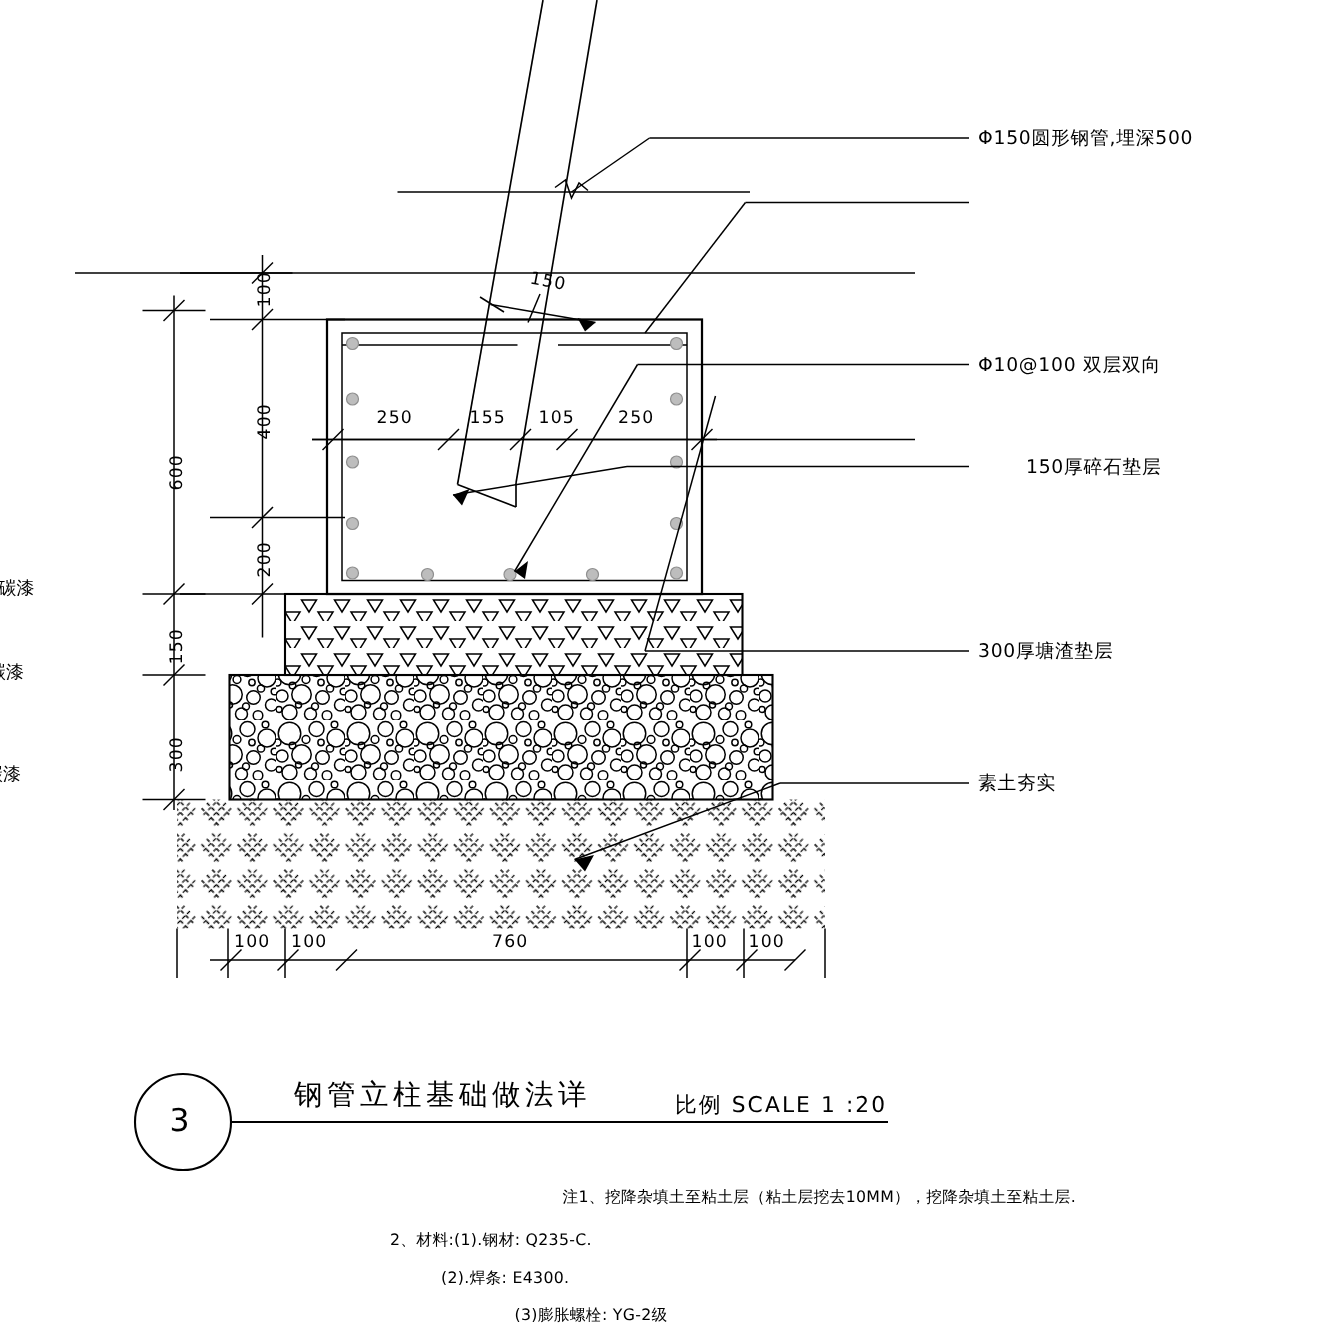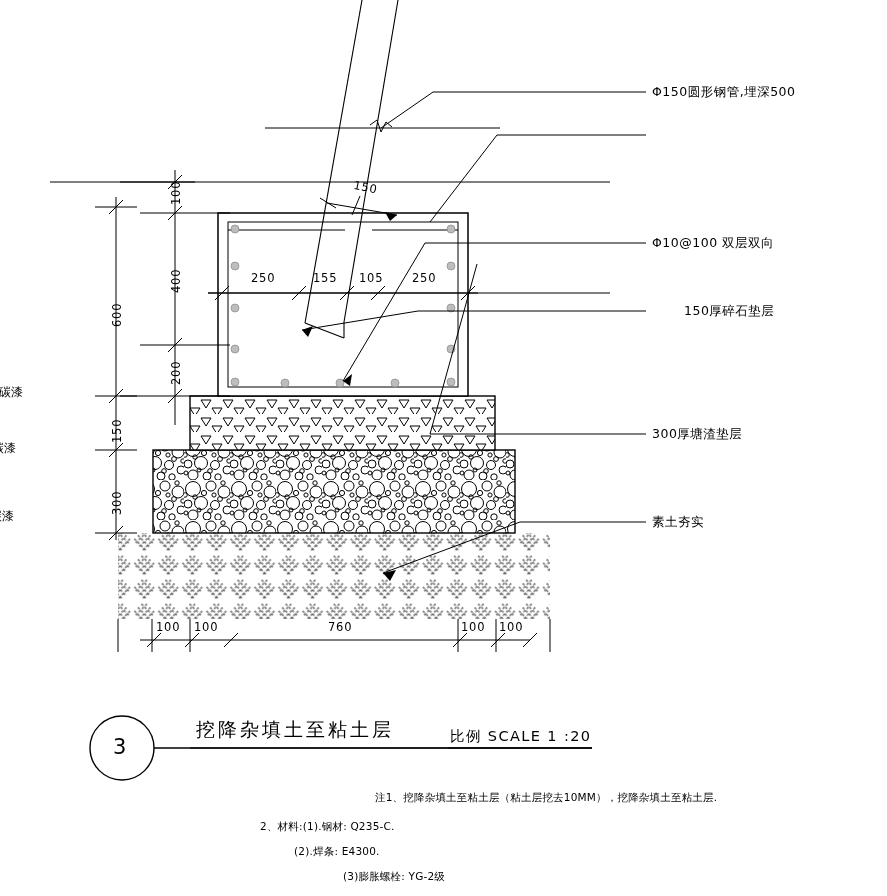--- a/index.html
+++ b/index.html
@@ -263,21 +263,21 @@
   <div class="txt dim" style="left:359px;top:271px;">105</div>
   <div class="txt dim" style="left:412px;top:271px;">250</div>
 
   <div class="txt dim" style="left:355px;top:178px;transform:rotate(11deg);transform-origin:0 0;">150</div>
 
   <div class="txt edgecn" style="left:-13px;top:384px;">氟碳漆</div>
   <div class="txt edgecn" style="left:-20px;top:440px;">氟碳漆</div>
   <div class="txt edgecn" style="left:-22px;top:508px;">氟碳漆</div>
 
   <div class="txt bubnum" style="left:113px;top:735px;">3</div>
-  <div class="txt title-cn" style="left:196px;top:717px;">挖降杂填土至粘土层</div>
+  <div class="txt title-cn" style="left:196px;top:717px;">钢管立柱基础做法详</div>
   <div class="txt scale-t" style="left:450px;top:727px;">比例 SCALE 1 :20</div>
 
   <div class="txt note" style="left:375px;top:791px;">注1、挖降杂填土至粘土层（粘土层挖去10MM），挖降杂填土至粘土层.</div>
   <div class="txt note" style="left:260px;top:820px;">2、材料:(1).钢材: Q235-C.</div>
   <div class="txt note" style="left:294px;top:845px;">(2).焊条: E4300.</div>
   <div class="txt note" style="left:343px;top:870px;">(3)膨胀螺栓: YG-2级</div>
 
 </div>
 
 </body></html>

